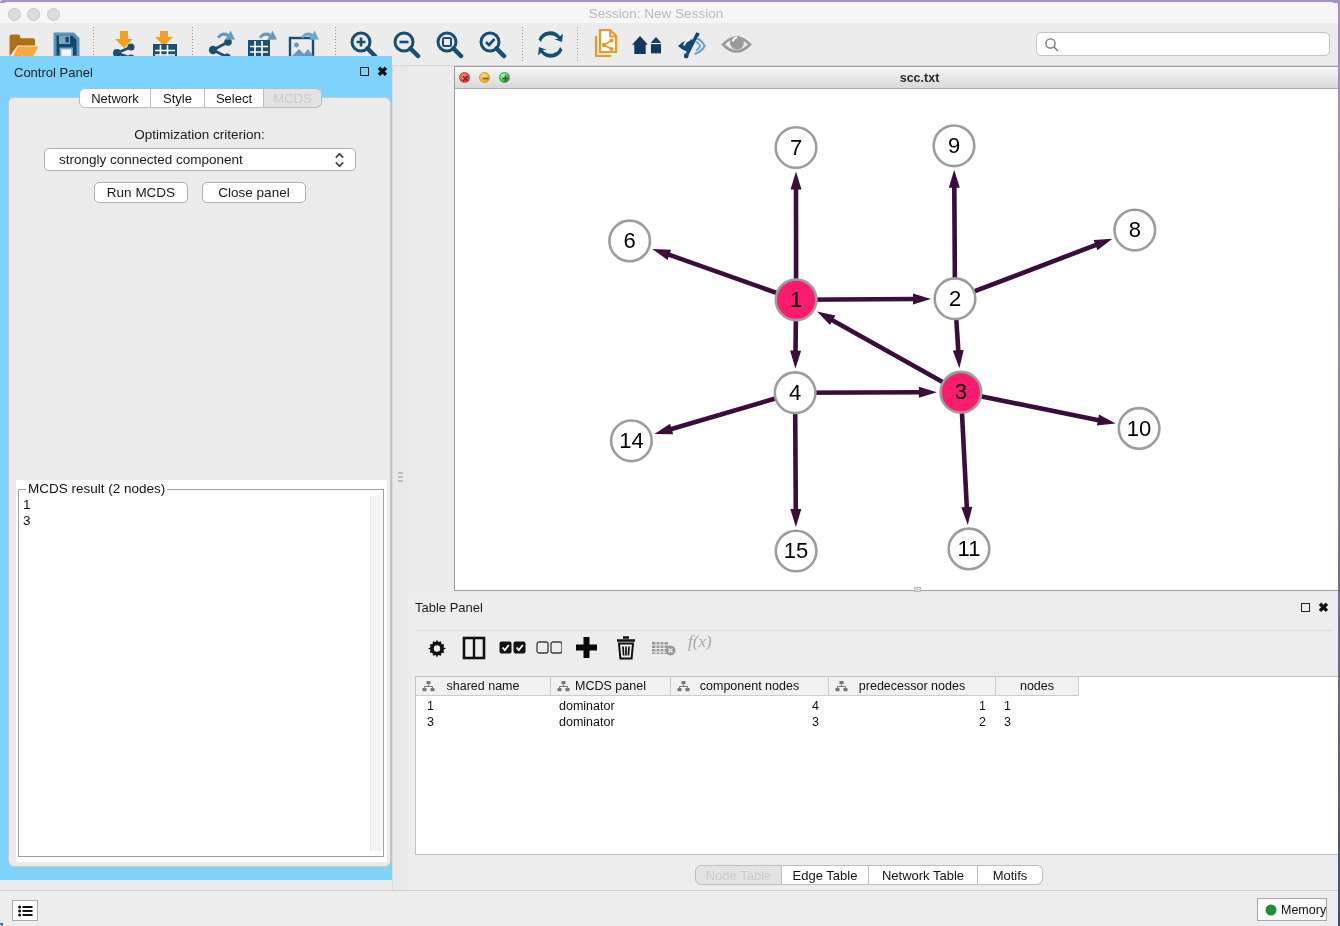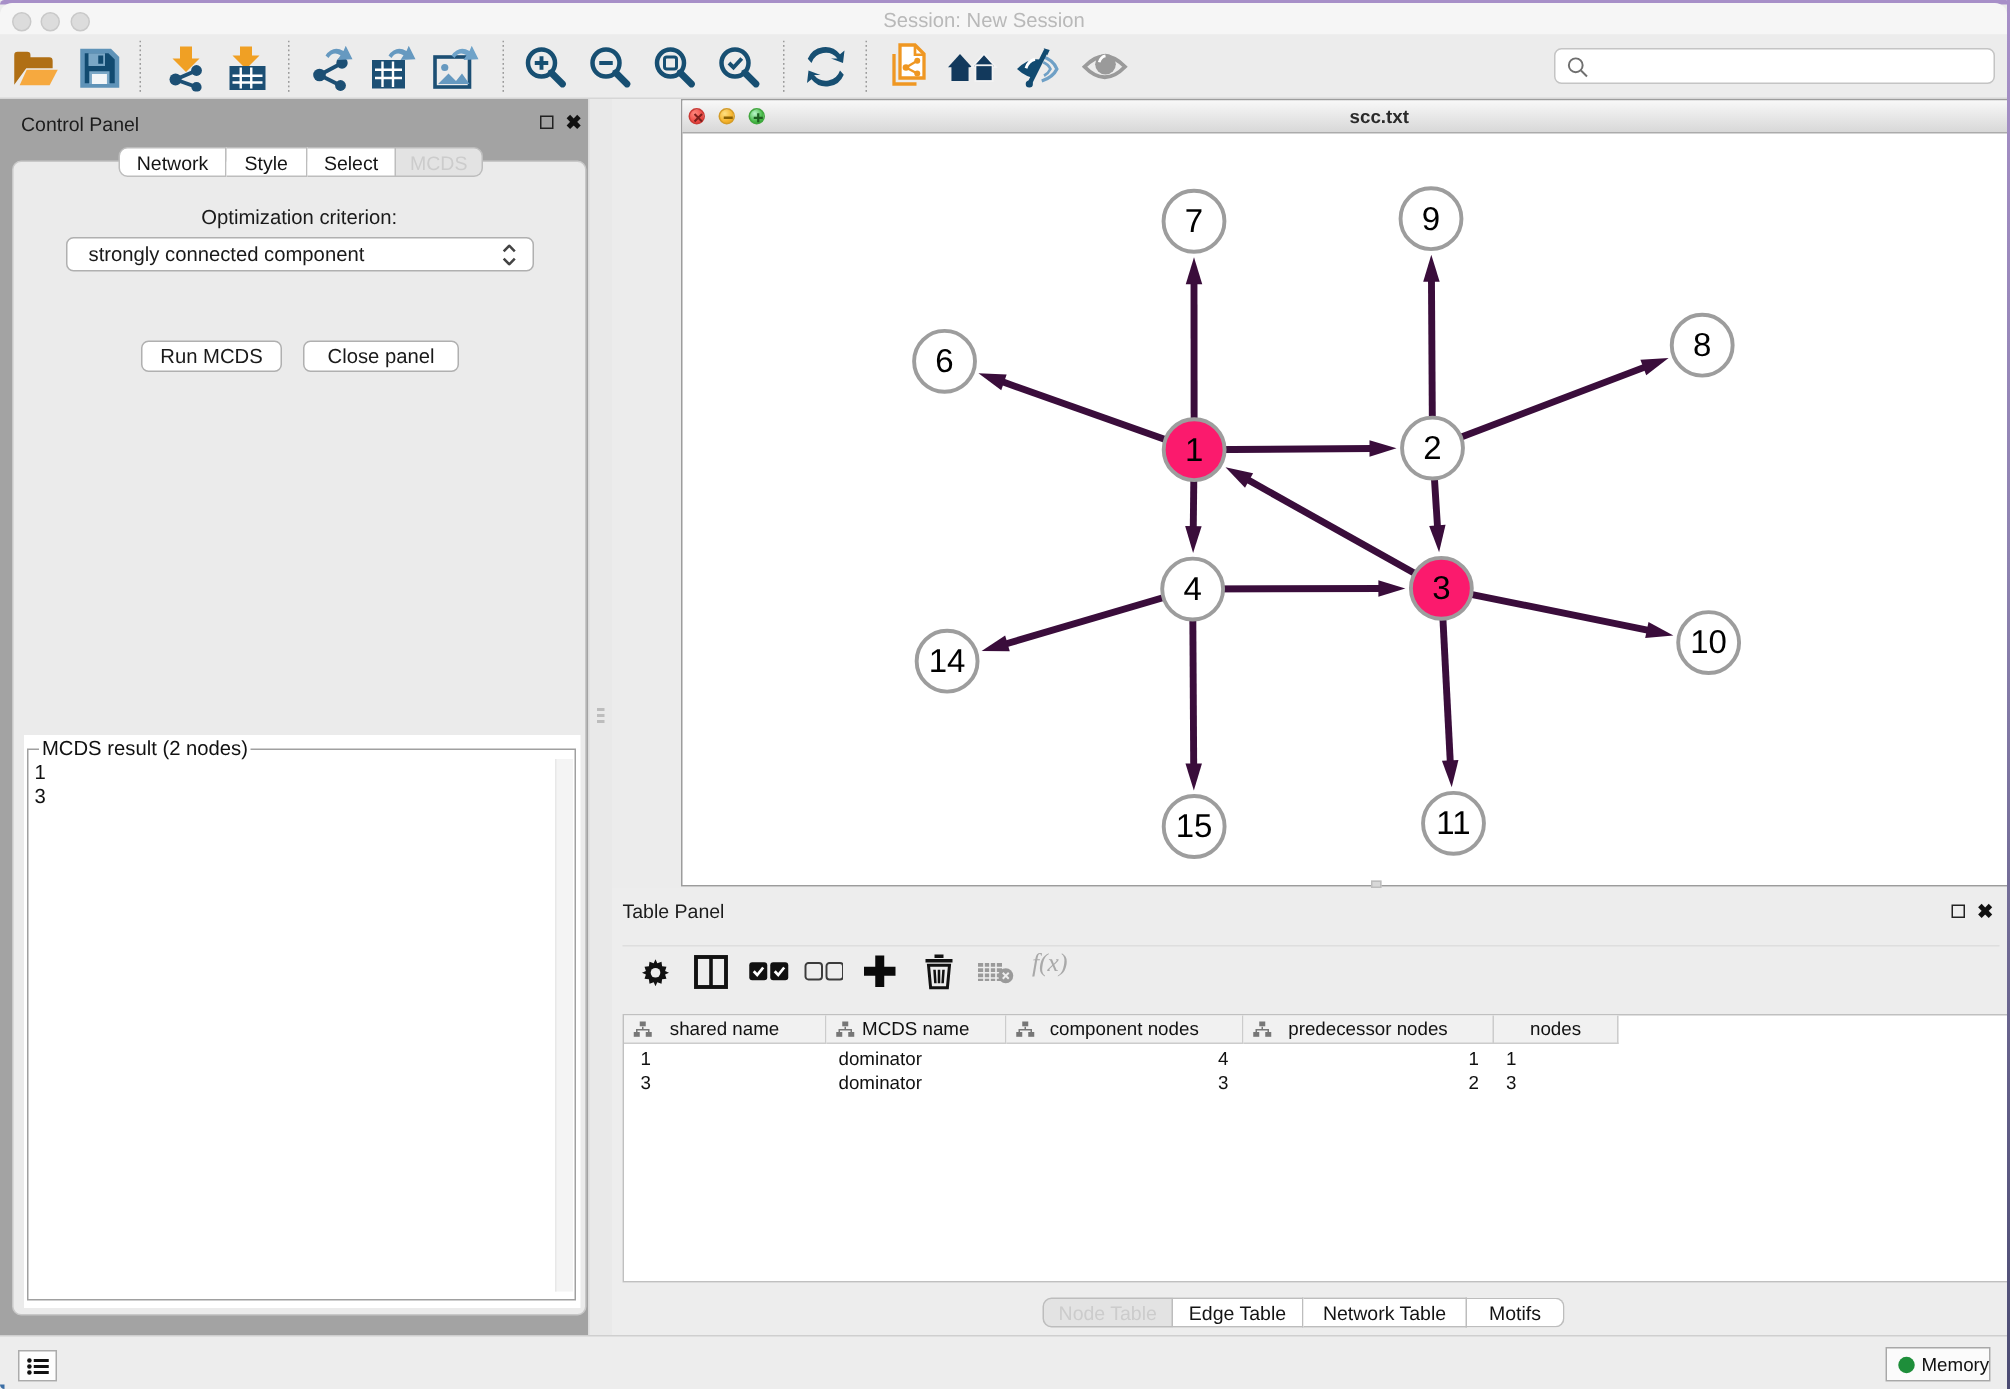--- a/index.html
+++ b/index.html
@@ -10,33 +10,33 @@
 #ptop { left:0; top:0; width:1340px; height:3px; background:#a78fc8; border-radius:8px 8px 0 0; }
 #pright { right:0; top:0; width:2px; height:926px; background:linear-gradient(#a78fc8,#8f84b2 40%,#4a4a72); }
 #titlebar { left:0; top:2px; width:1338px; height:21px; background:#f6f6f6; border-radius:8px 8px 0 0; }
 .tl { position:absolute; top:6px; width:13px; height:13px; border-radius:50%; background:#dcdcdc; border:1px solid #c9c9c9; }
 #wtitle { position:absolute; top:4px; left:-14px; width:1340px; text-align:center; font-size:13.5px; color:#b9b9b9; }
 #toolbar { left:0; top:23px; width:1338px; height:43px; background:#ececec; border-bottom:1px solid #d6d6d6; }
 .sep { position:absolute; top:4px; height:35px; width:1px; background-image:linear-gradient(#9b9b9b 33%, rgba(0,0,0,0) 0%); background-size:1px 3px; }
 .ticon { position:absolute; top:6px; }
 #search { position:absolute; left:1036px; top:9px; width:294px; height:24px; background:#fff; border:1px solid #c4c4c4; border-radius:5px; }
 
-#cpanel { left:0; top:66px; width:392px; height:824px; background:#a3a3a3; }
+#cpanel { left:0; top:56px; width:392px; height:824px; background:#7dd3fc; }
 .ptitle { position:absolute; font-size:13px; color:#1c1c1c; }
 .floatbtn { position:absolute; width:9px; height:9px; border:1.6px solid #222; }
 .closex { position:absolute; font-size:13px; font-weight:bold; color:#111; }
 #cptabs { position:absolute; left:79px; top:32px; height:20px; display:flex; }
 .tab { height:20px; font-size:13px; color:#141414; background:#fff; border:1px solid #bdbdbd; border-left:none; text-align:center; line-height:19px; }
 .tab.first { border-left:1px solid #bdbdbd; border-radius:6px 0 0 6px; }
 .tab.last { border-radius:0 6px 6px 0; }
 .tab.sel { background:#e3e3e3; color:#ccc; }
 #cpbox { position:absolute; left:8px; top:41px; width:383px; height:770px; border:1px solid #c8c8c8; border-radius:6px; background:#ebebeb; }
 #optlabel { position:absolute; left:0; top:71px; width:399px; text-align:center; font-size:13.5px; color:#1a1a1a; }
 #optsel { position:absolute; left:44px; top:92px; width:312px; height:23px; background:#fff; border:1px solid #b0b0b0; border-radius:5px; font-size:13.5px; color:#1a1a1a; line-height:21px; padding-left:14px; }
-.btn { position:absolute; height:21px; background:#fff; border:1px solid #b0b0b0; border-radius:5px; font-size:13.5px; color:#1a1a1a; text-align:center; line-height:19px;margin-top:35px; }
+.btn { position:absolute; height:21px; background:#fff; border:1px solid #b0b0b0; border-radius:5px; font-size:13.5px; color:#1a1a1a; text-align:center; line-height:19px; }
 #resultwrap { position:absolute; left:16px; top:424px; width:371px; height:382px; background:#fff; }
 #resultfield { position:absolute; left:2px; top:9px; width:366px; height:368px; border:1px solid #a0a0a0; }
 #resultleg { position:absolute; left:7px; top:-9px; background:#fff; padding:0 2px; font-size:13.5px; color:#111; }
 #vsb { position:absolute; right:1px; top:6px; width:12px; height:355px; background:#f4f4f4; border-left:1px solid #e8e8e8; }
 
 #vsplit { left:392px; top:66px; width:16px; height:824px; background:#e9e9e9; border-left:1px solid #dcdcdc; }
 #vshandle { position:absolute; left:398px; top:472px; width:5px; height:10px; background:repeating-linear-gradient(#bdbdbd 0 2px, #e9e9e9 2px 4px); }
 
 #netframe { left:408px; top:66px; width:931px; height:525px; border:1px solid #9c9c9c; background:#fff;margin-left:46px; }
 #nettitle { position:absolute; left:0; top:0; width:929px; height:22px; background:linear-gradient(#f8f8f8,#d8d8d8); border-bottom:1px solid #ababab; }
@@ -324,21 +324,21 @@
     <svg style="position:absolute;left:236px;top:9px" width="25" height="16" viewBox="0 0 25 16">
       <rect x="1" y="2" width="16" height="12" fill="#9a9a9a"></rect>
       <path d="M1 5 h16 M1 8.5 h16 M1 12 h16 M5 2 v12 M9 2 v12 M13 2 v12" stroke="#ededed" stroke-width="1.1"></path>
       <circle cx="19.5" cy="10.5" r="5" fill="#9a9a9a"></circle>
       <path d="M17.5 8.5 l4 4 M21.5 8.5 l-4 4" stroke="#ededed" stroke-width="1.3"></path>
     </svg>
     <div style="position:absolute;left:273px;top:1px;font-family:'Liberation Serif',serif;font-style:italic;font-size:17px;color:#a9a9a9">f(x)</div>
   </div>
   <div id="ttable">
     <div class="th" style="left:0;width:135px">shared name</div>
-    <div class="th" style="left:135px;width:120px">MCDS name</div>
+    <div class="th" style="left:135px;width:120px">MCDS panel</div>
     <div class="th" style="left:255px;width:158px">component nodes</div>
     <div class="th" style="left:413px;width:167px">predecessor nodes</div>
     <div class="th" style="left:580px;width:83px">nodes</div>
     <svg class="thico" style="position:absolute;left:6px;top:3px" width="13" height="13" viewBox="0 0 13 13">
           <g fill="#777">
             <rect x="4.5" y="1" width="4" height="3.2"></rect>
             <rect x="0.5" y="8" width="4" height="3.2"></rect>
             <rect x="8.5" y="8" width="4" height="3.2"></rect>
             <path d="M6.5 4.5 v2 M2.5 8 v-1.5 h8 V8" stroke="#777" fill="none" stroke-width="1"></path>
           </g>

